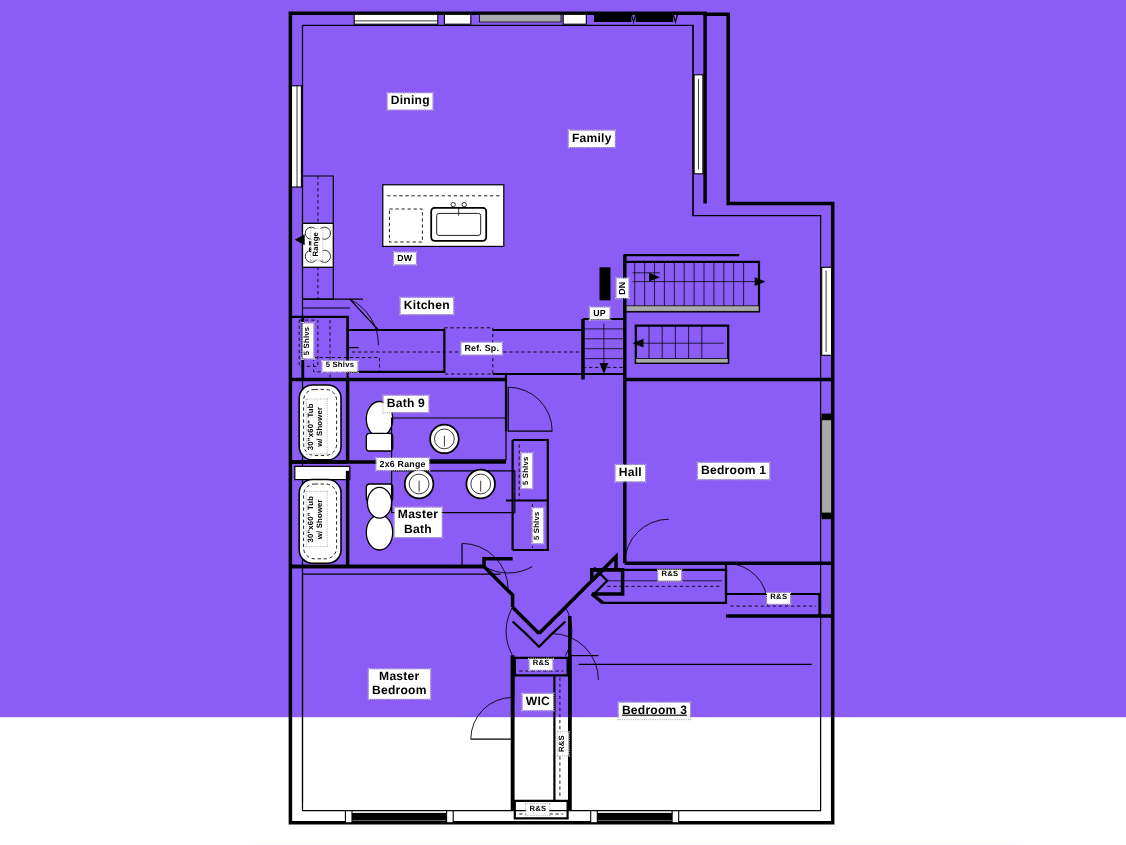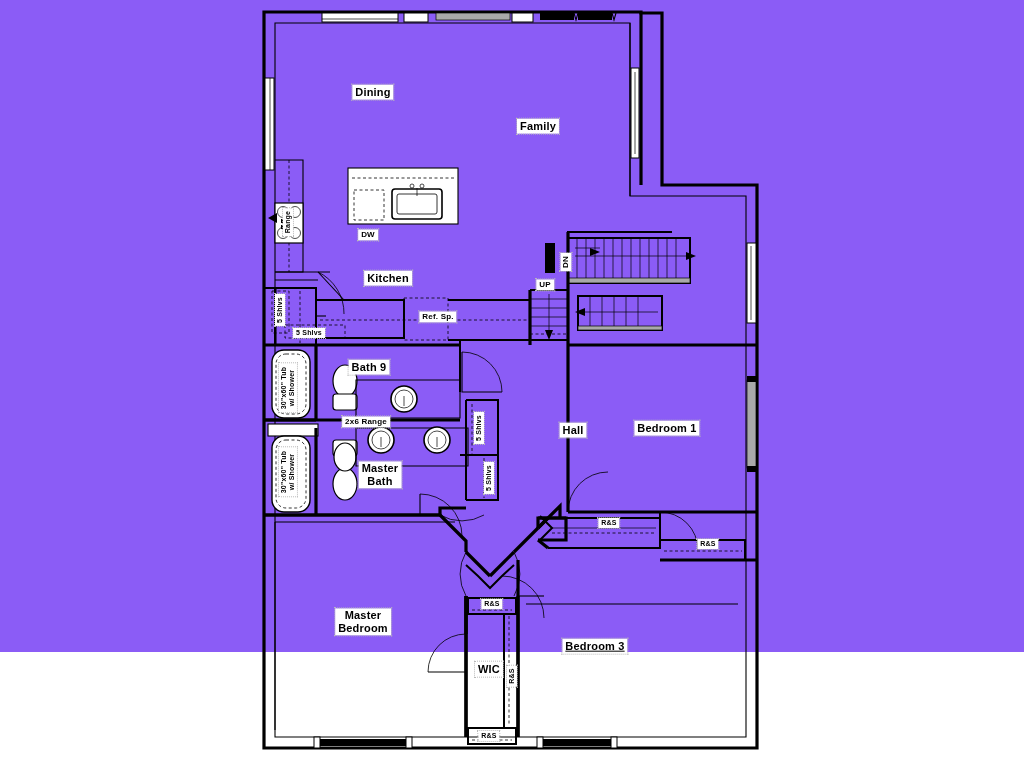--- a/index.html
+++ b/index.html
@@ -367,21 +367,21 @@
       <div class="room-label lbl-room" style="left: 538px; top: 126px;">Family</div>
       <div class="room-label lbl-room" style="left: 372px; top: 278px; margin-left: 16px;">Kitchen</div>
       <div class="room-label lbl-room" style="left: 369px; top: 367px;">Bath 9</div>
       <div class="room-label lbl-room" style="left: 380px; top: 475px;">Master
 Bath</div>
       <div class="room-label lbl-room" style="left: 552px; top: 430px; margin-left: 21px;">Hall</div>
       <div class="room-label lbl-room" style="left: 667px; top: 428px;">Bedroom 1</div>
       <div class="room-label lbl-room" style="left: 595px; top: 646px; text-decoration: underline;">Bedroom 3</div>
       <div class="room-label lbl-room" style="left: 363px; top: 622px;">Master
 Bedroom</div>
-      <div class="room-label lbl-room" style="left: 489px; top: 669px;">WIC</div>
+      <div class="room-label lbl-room" style="left: 489px; top: 638px;">WIC</div>
       <div class="room-label lbl-small" style="left: 368px; top: 204px; margin-top: 31px;">DW</div>
       <div class="room-label lbl-small" style="left: 438px; top: 317px;">Ref. Sp.</div>
       <div class="room-label lbl-tiny rot90" style="left: 288px; top: 222px;">Range</div>
       <div class="room-label lbl-tiny rot90" style="left: 280px; top: 310px;">5 Shlvs</div>
       <div class="room-label lbl-tiny" style="left: 309px; top: 333px;">5 Shlvs</div>
       <div class="room-label lbl-tiny rot90" style="left: 288px; top: 388px;">30"x60" Tub
 w/ Shower</div>
       <div class="room-label lbl-tiny rot90" style="left: 288px; top: 472px;">30"x60" Tub
 w/ Shower</div>
       <div class="room-label lbl-small" style="left: 366px; top: 422px;">2x6 Range</div>

